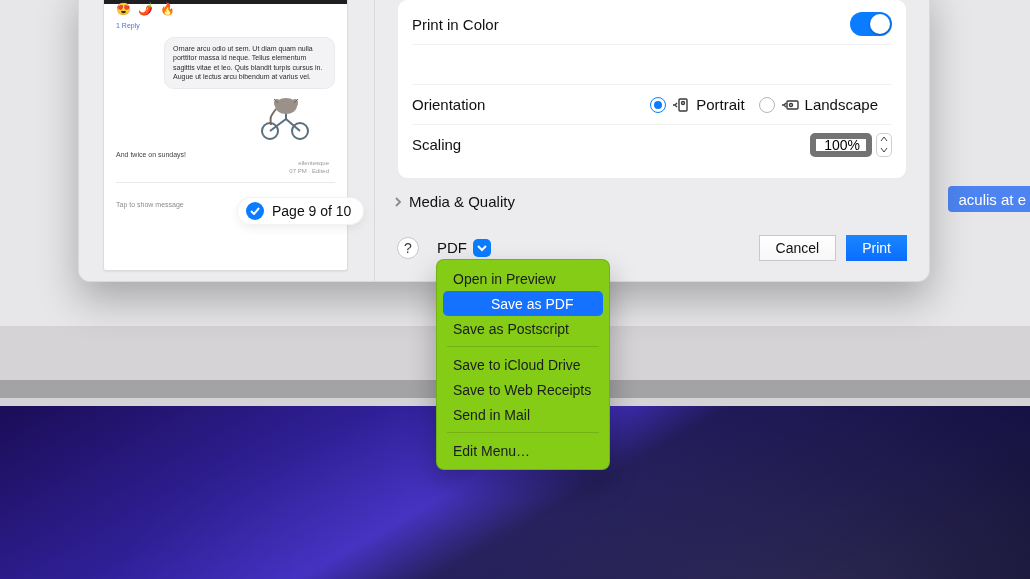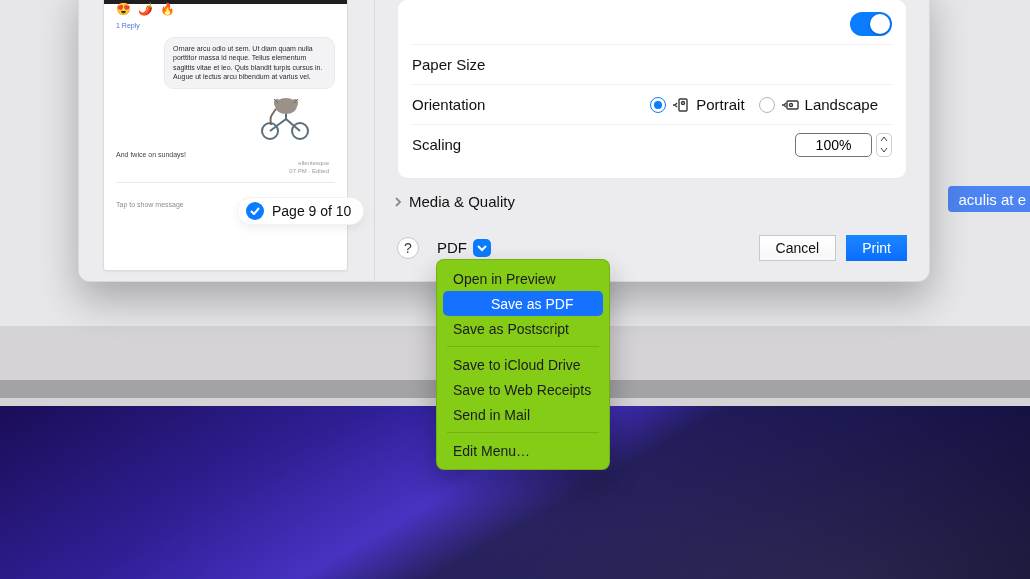--- a/index.html
+++ b/index.html
@@ -37,21 +37,21 @@
 
   
   .radio{display:inline-flex;align-items:center;margin-right:14px;}
   .radio .r{width:16px;height:16px;border-radius:50%;border:1px solid #b6b6bb;margin-right:6px;position:relative;background:#fff;}
   .radio.on .r{border-color:#0a7cff;}
   .radio.on .r::after{content:"";position:absolute;left:3px;top:3px;width:8px;height:8px;border-radius:50%;background:#0a7cff;}
   .orient-ico{display:inline-flex;align-items:center;margin-right:6px;}
   .orient-ico svg{width:18px;height:16px;stroke:#3a3a3c;fill:none;stroke-width:1.4;}
 
   .scaling-box{display:flex;align-items:center;}
-  .scaling-input{width:77px;height:24px;text-align:center;font-size:14px;border:1px solid #737373;border-radius:5px;padding:0 6px;background:#fff;}
+  .scaling-input{width:62px;height:24px;text-align:right;font-size:14px;border:6px solid #737373;border-radius:5px;padding:0 6px;background:#fff;}
   .mini-stepper{display:flex;flex-direction:column;margin-left:4px;border:1px solid #cfcfd3;border-radius:5px;background:#fff;width:16px;height:24px;}
   .mini-stepper span{flex:1;display:flex;align-items:center;justify-content:center;}
   .mini-stepper svg{width:8px;height:6px;stroke:#444;fill:none;}
 
   .disclosure{display:flex;align-items:center;margin-top:14px;margin-left:-4px;font-size:15px;color:#111;}
   .disclosure svg{width:10px;height:12px;margin-right:6px;stroke:#8a8a8e;fill:none;}
 
   .footer{position:absolute;left:296px;right:0;bottom:0;padding:6px 22px 20px 22px;display:flex;align-items:center;}
   .help{width:22px;height:22px;border-radius:50%;border:1px solid #c7c7cc;color:#3a3a3c;font-size:14px;display:flex;align-items:center;justify-content:center;margin-right:18px;background:#fff;}
   .pdf-btn{display:flex;align-items:flex-start;font-size:15px;color:#111;cursor:pointer;}
@@ -134,26 +134,26 @@
           <path d="M1 4 L4 7 L9 1"></path>
         </svg>
     </span>
     <span>Page 9 of 10</span>
   </div>
 
   <div class="options">
     <div class="settings-card">
 
       <div class="row">
+        <label class="lab">Print in Color</label>
         <div class="grow"></div>
         <div class="toggle"></div>
       </div>
 
       <div class="row">
-        <label class="lab">Paper Size</label>
         <div class="grow"></div>
       </div>
 
       <div class="row">
         <label class="lab">Orientation</label>
         <div class="grow"></div>
         <span class="radio on">
           <span class="r"></span>
           <span class="orient-ico">
             <svg viewBox="0 0 18 16">

